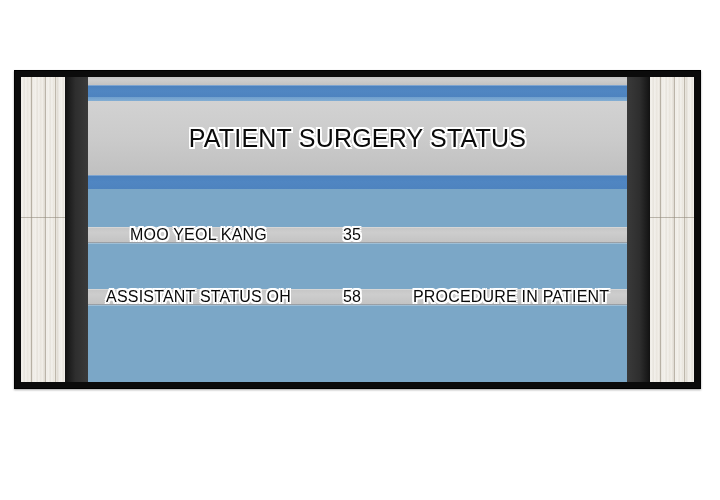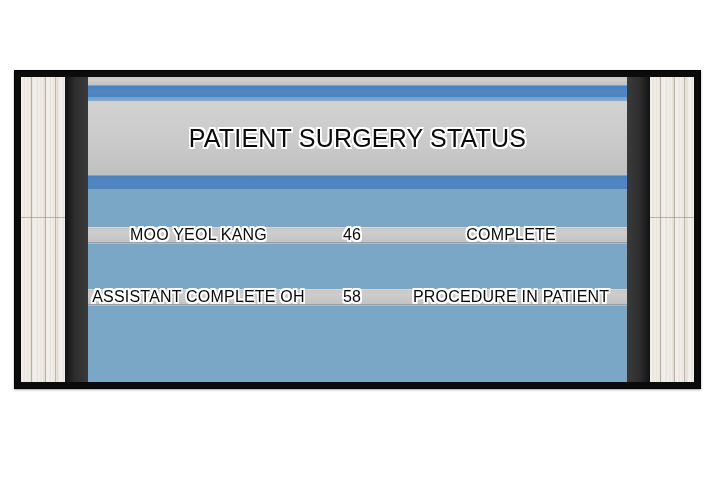--- a/index.html
+++ b/index.html
@@ -242,32 +242,31 @@
 
         <div class="band blue-dark h14">
           <div class="hairline-top"></div>
         </div>
 
         <div class="band blue-light h38"></div>
 
         <div class="band gray patient-row">
           <div class="hairline-top"></div>
           <div class="cell name outlined">MOO YEOL KANG</div>
-          <div class="cell age outlined">46</div>
-          <div class="cell status outlined">COMPLETE</div>
+          <div class="cell age outlined">35</div>
           <div class="hairline-bottom"></div>
         </div>
 
         <div class="band blue-light h46">
           <div class="hairline-top"></div>
         </div>
 
         <div class="band gray patient-row">
           <div class="hairline-top"></div>
-          <div class="cell name outlined">ASSISTANT COMPLETE OH</div>
+          <div class="cell name outlined">ASSISTANT STATUS OH</div>
           <div class="cell age outlined">58</div>
           <div class="cell status outlined">PROCEDURE IN PATIENT</div>
           <div class="hairline-bottom"></div>
         </div>
 
         <div class="band blue-light flexfill">
           <div class="hairline-top"></div>
         </div>
 
       </div>

